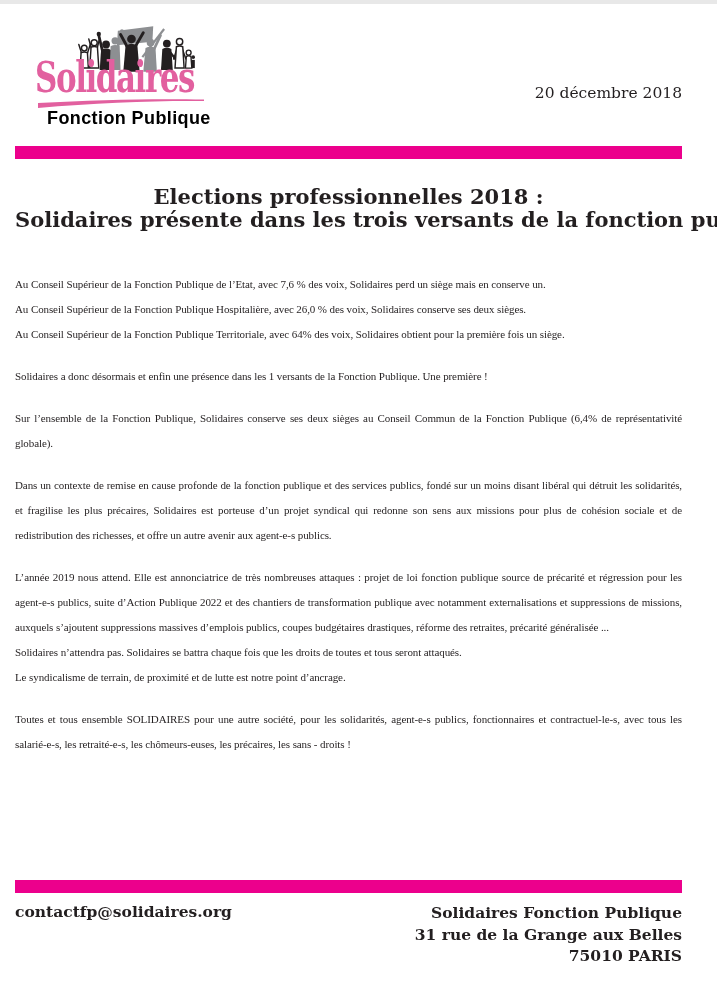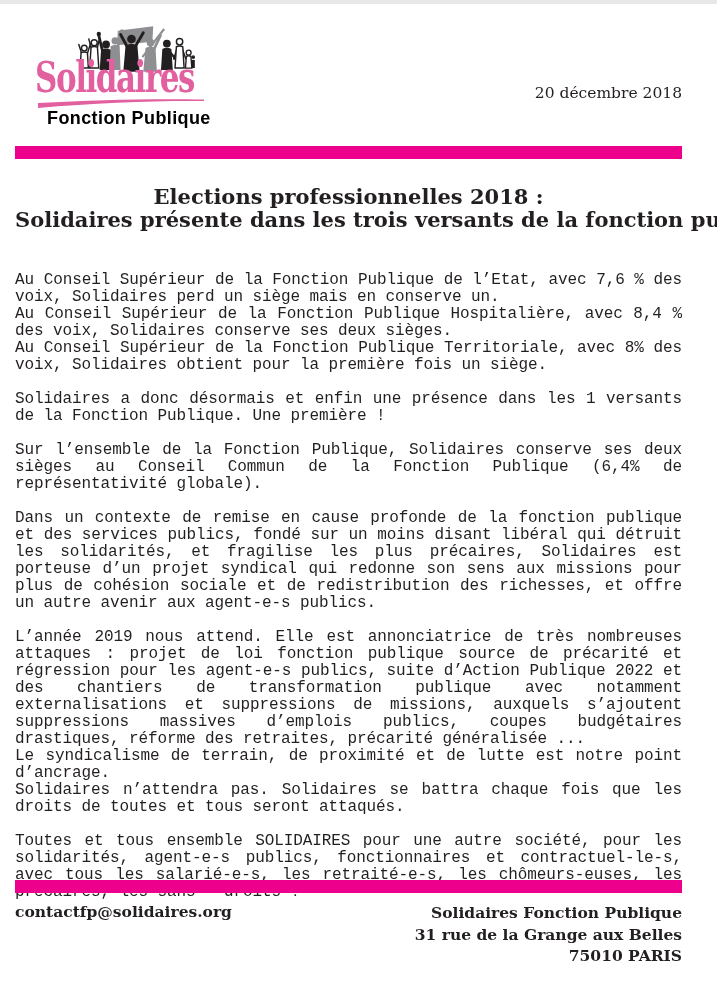--- a/index.html
+++ b/index.html
@@ -48,22 +48,22 @@
   
   .doc-title{
     position:absolute;left:15px;top:181px;width:667px;
     text-align:center;font-weight:bold;
     font-size:21px;line-height:23px;
   }
   .doc-title div{white-space:nowrap;}
   
   .doc-body{
     position:absolute;left:15px;top:268px;width:667px;
-    font-family:Liberation Mono, monospace;
-    font-size:16px;line-height:17px;
+    font-family:Liberation Serif, serif;
+    font-size:11px;line-height:25px;
     letter-spacing:-0.1px;
     text-align:justify;
   }
   .block{margin:0 0 17px 0;}
   .block p{margin:0;}
   
   .foot-row{
     position:absolute;left:15px;top:898px;width:667px;
     display:flex;justify-content:space-between;align-items:flex-start;
     font-weight:bold;font-size:15.5px;gap:12px;
@@ -137,36 +137,36 @@
   <div class="rule top"></div>
 
   <div class="doc-title">
     <div>Elections professionnelles 2018 :</div>
     <div>Solidaires présente dans les trois versants de la fonction publique !</div>
   </div>
 
   <div class="doc-body">
     <div class="block">
       <p>Au Conseil Supérieur de la Fonction Publique de l’Etat, avec 7,6 % des voix, Solidaires perd un siège mais en conserve un.</p>
-      <p>Au Conseil Supérieur de la Fonction Publique Hospitalière, avec 8,4 % des voix, Solidaires conserve ses deux sièges.</p>
-      <p>Au Conseil Supérieur de la Fonction Publique Territoriale, avec 8% des voix, Solidaires obtient pour la première fois un siège.</p>
+      <p>Au Conseil Supérieur de la Fonction Publique Hospitalière, avec 26,0 % des voix, Solidaires conserve ses deux sièges.</p>
+      <p>Au Conseil Supérieur de la Fonction Publique Territoriale, avec 64% des voix, Solidaires obtient pour la première fois un siège.</p>
     </div>
     <div class="block">
       <p>Solidaires a donc désormais et enfin une présence dans les 1 versants de la Fonction Publique. Une première !</p>
     </div>
     <div class="block">
       <p>Sur l’ensemble de la Fonction Publique, Solidaires conserve ses deux sièges au Conseil Commun de la Fonction Publique (6,4% de représentativité globale).</p>
     </div>
     <div class="block">
       <p>Dans un contexte de remise en cause profonde de la fonction publique et des services publics, fondé sur un moins disant libéral qui détruit les solidarités, et fragilise les plus précaires, Solidaires est porteuse d’un projet syndical qui redonne son sens aux missions pour plus de cohésion sociale et de redistribution des richesses, et offre un autre avenir aux agent-e-s publics.</p>
     </div>
     <div class="block">
       <p>L’année 2019 nous attend. Elle est annonciatrice de très nombreuses attaques : projet de loi fonction publique source de précarité et régression pour les agent-e-s publics, suite d’Action Publique 2022 et des chantiers de transformation publique avec notamment externalisations et suppressions de missions, auxquels s’ajoutent suppressions massives d’emplois publics, coupes budgétaires drastiques, réforme des retraites, précarité généralisée ...</p>
+      <p>Solidaires n’attendra pas. Solidaires se battra chaque fois que les droits de toutes et tous seront attaqués.</p>
       <p>Le syndicalisme de terrain, de proximité et de lutte est notre point d’ancrage.</p>
-      <p>Solidaires n’attendra pas. Solidaires se battra chaque fois que les droits de toutes et tous seront attaqués.</p>
     </div>
     <div class="block">
       <p>Toutes et tous ensemble SOLIDAIRES pour une autre société, pour les solidarités, agent-e-s publics, fonctionnaires et contractuel-le-s, avec tous les salarié-e-s, les retraité-e-s, les chômeurs-euses, les précaires, les sans - droits !</p>
     </div>
   </div>
 
   <div class="rule bottom"></div>
 
   <div class="foot-row">
     <div class="foot-email">contactfp@solidaires.org</div>

